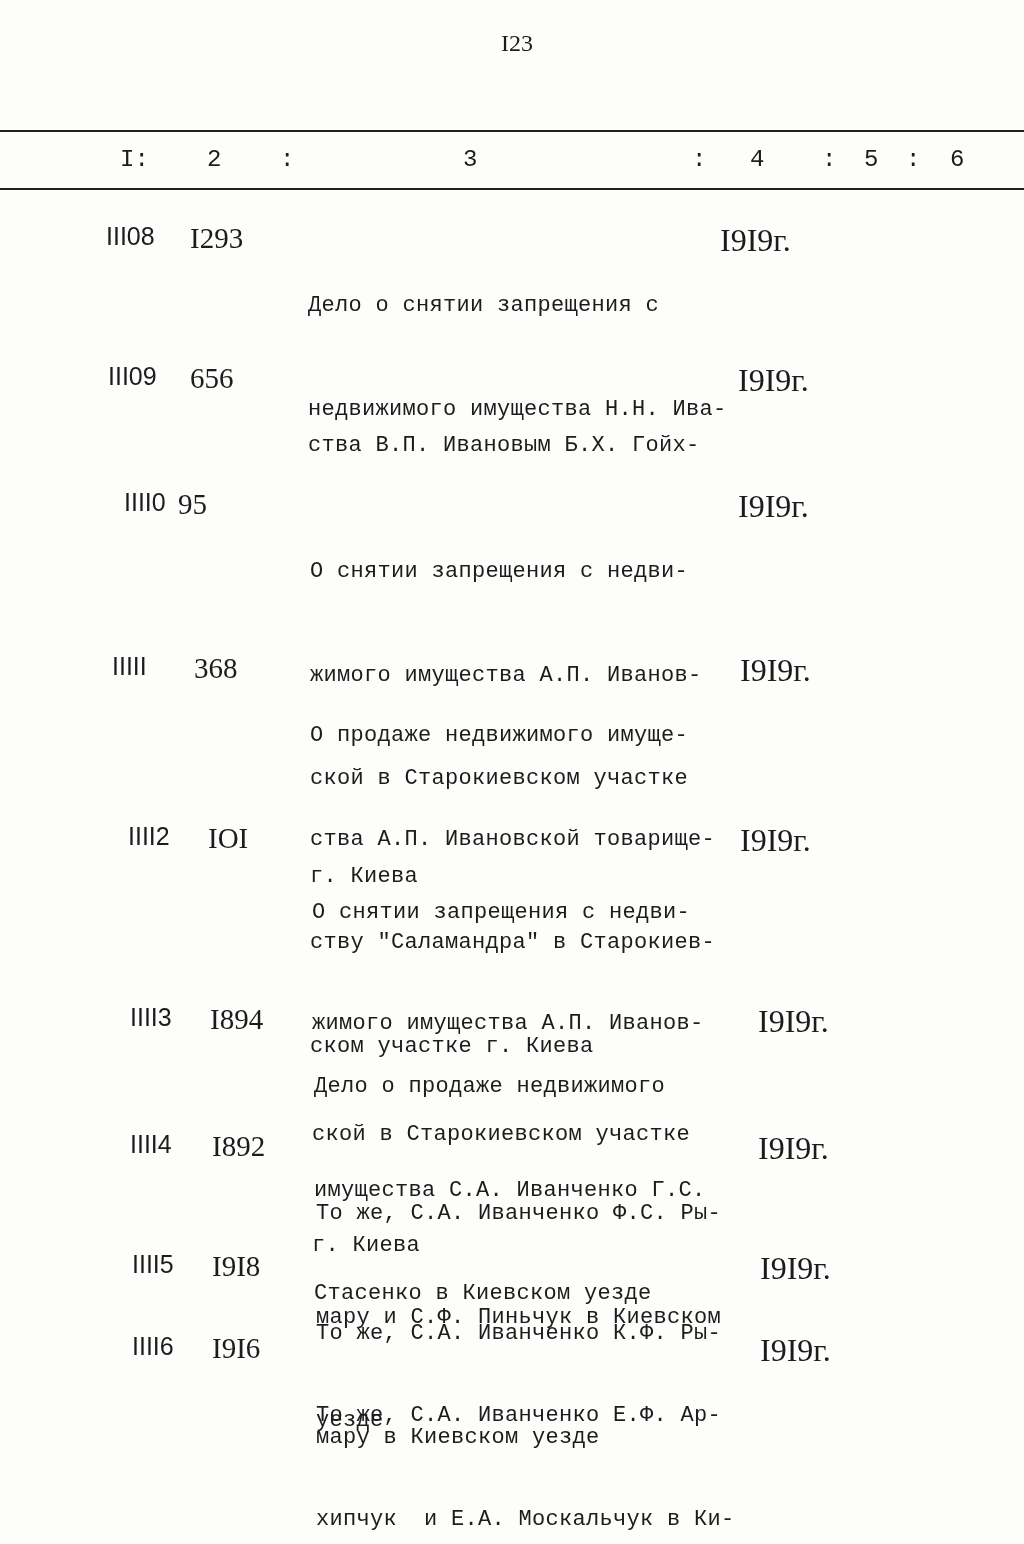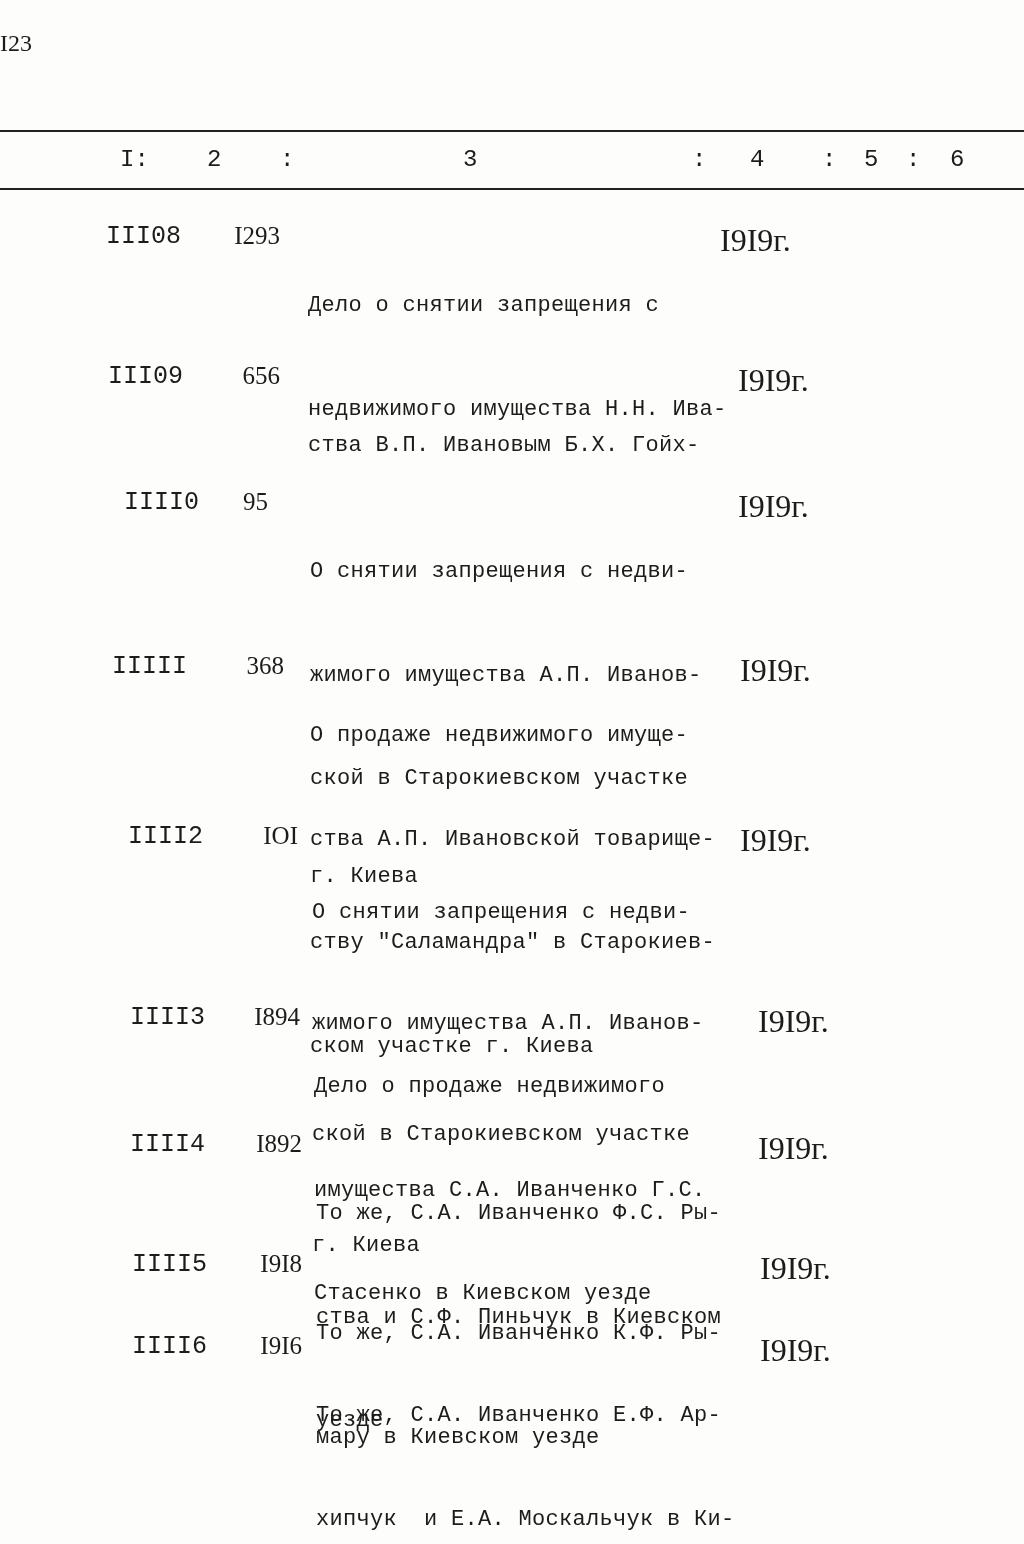--- a/index.html
+++ b/index.html
@@ -5,29 +5,29 @@
   html, body { margin: 0; padding: 0; }
   body {
     width: 1024px; height: 1544px;
     background: #fdfdfb;
     position: relative; overflow: hidden;
     font-family: "Liberation Mono", "DejaVu Sans Mono", monospace;
     color: #1c1c1c;
   }
   .page-num {
     position: absolute; top: 30px; left: 0; width: 970px;
-    text-align: left; font-size: 24px; font-family: "Liberation Serif", serif;
+    text-align: center; font-size: 24px; font-family: "Liberation Serif", serif; padding-left: 32px;
   }
   .rule { position: absolute; left: 0; width: 1024px; height: 2px; background: #222; }
   .rule.top { top: 130px; }
   .rule.bottom { top: 188px; }
   .hdr-cell { position: absolute; top: 146px; font-size: 24px; }
   .row { position: absolute; left: 0; width: 1024px; }
-  .row .num { position: absolute; font-family: Liberation Mono, monospace; font-size: 25px; }
-  .row .old { position: absolute; font-family: "Liberation Serif", serif; font-size: 25px; text-align: right; width: 90px; }
+  .row .num { position: absolute; font-family: Liberation Sans, sans-serif; font-size: 25px; }
+  .row .old { position: absolute; font-family: "Liberation Serif", serif; font-size: 29px; width: 90px; }
   .row .desc { position: absolute; font-size: 22px; line-height: 34.5px; letter-spacing: 0.3px; white-space: pre; }
   .row .year { position: absolute; font-family: "Liberation Serif", serif; font-size: 32px; }
 </style>
 </head>
 <body>
 
 <div class="page-num">I23</div>
 
 <div class="rule top"></div>
 <div>
@@ -108,21 +108,21 @@
     <div>Стасенко в Киевском уезде</div>
   </div>
   <span class="year" style="left:758px">I9I9г.</span>
 </div>
 
 <div class="row" style="top:1130px">
   <span class="num" style="left:130px">IIII4</span>
   <span class="old" style="left:212px">I892</span>
   <div class="desc" style="left:316px;top:-2px">
     <div>То же, С.А. Иванченко Ф.С. Ры-</div>
-    <div>ства и С.Ф. Пиньчук в Киевском</div>
+    <div>мару и С.Ф. Пиньчук в Киевском</div>
     <div>уезде</div>
   </div>
   <span class="year" style="left:758px">I9I9г.</span>
 </div>
 
 <div class="row" style="top:1250px">
   <span class="num" style="left:132px">IIII5</span>
   <span class="old" style="left:212px">I9I8</span>
   <div class="desc" style="left:316px;top:-2px">
     <div>То же, С.А. Иванченко К.Ф. Ры-</div>

